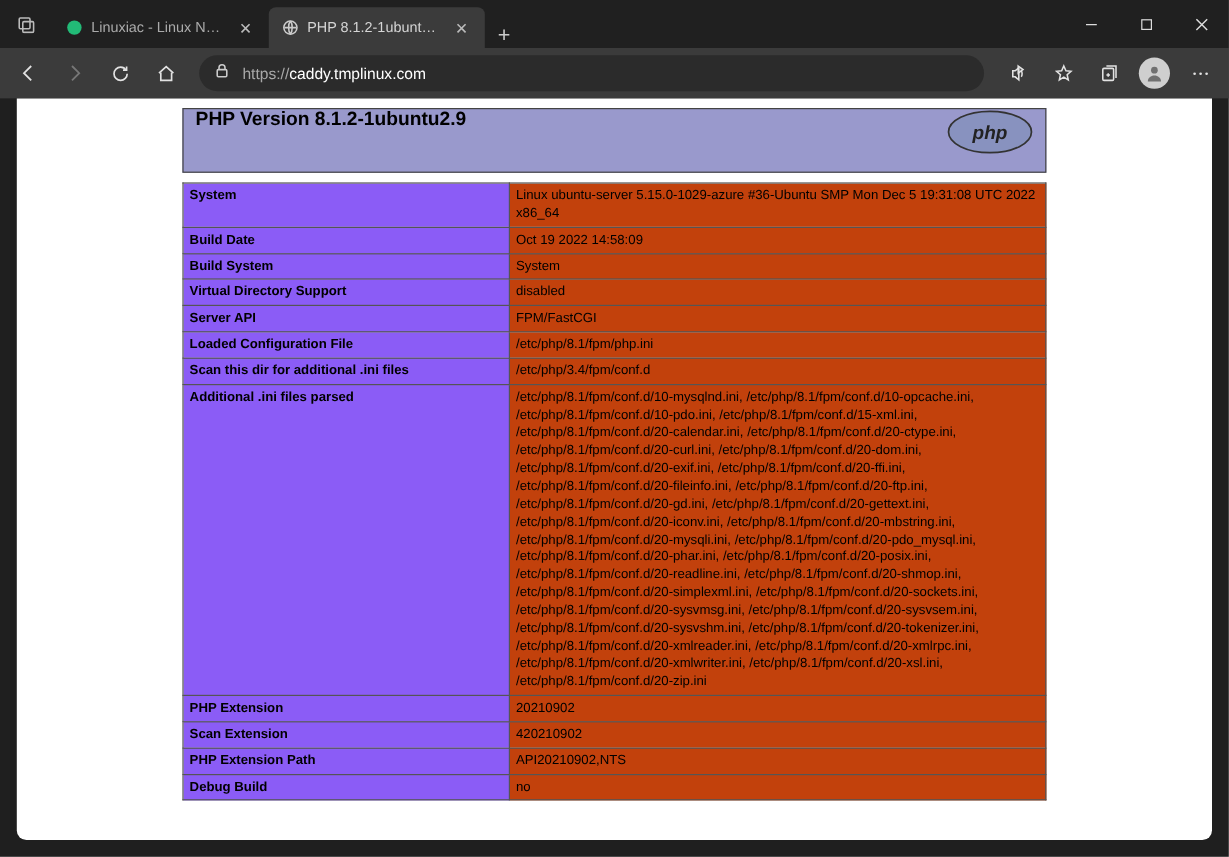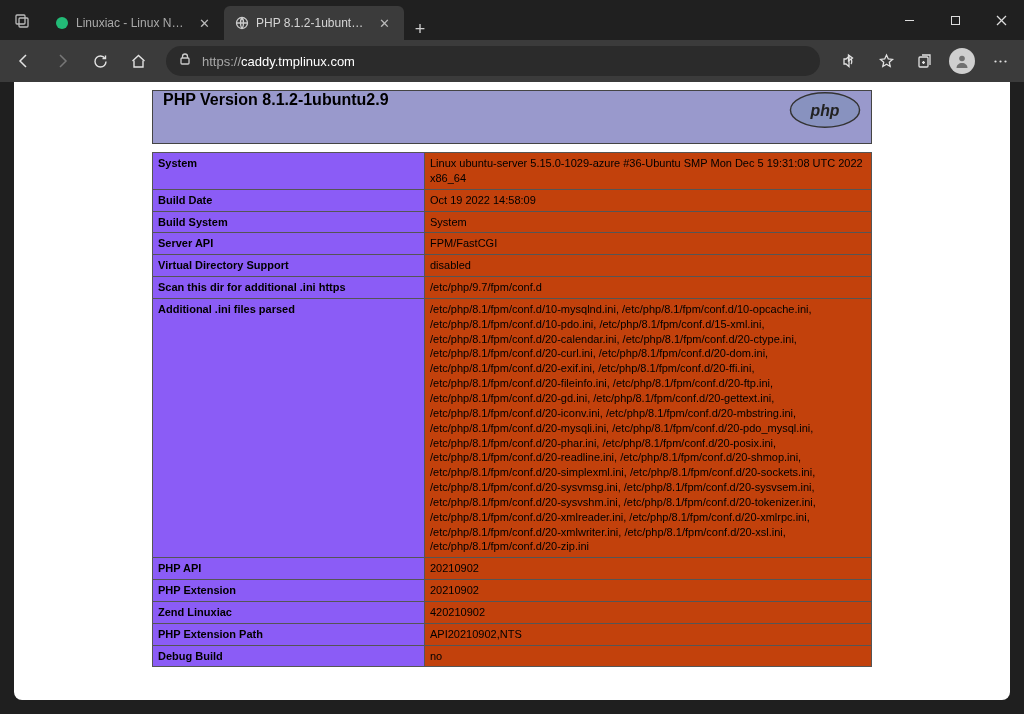--- a/index.html
+++ b/index.html
@@ -318,45 +318,45 @@
           </tr>
           <tr>
             <td class="k">Build Date</td>
             <td class="v">Oct 19 2022 14:58:09</td>
           </tr>
           <tr>
             <td class="k">Build System</td>
             <td class="v">System</td>
           </tr>
           <tr>
+            <td class="k">Virtual Directory Support</td>
+            <td class="v">disabled</td>
+          </tr>
+          <tr>
             <td class="k">Server API</td>
             <td class="v">FPM/FastCGI</td>
           </tr>
           <tr>
-            <td class="k">Virtual Directory Support</td>
-            <td class="v">disabled</td>
-          </tr>
-          <tr>
-            <td class="k">Scan this dir for additional .ini https</td>
-            <td class="v">/etc/php/9.7/fpm/conf.d</td>
+            <td class="k">Loaded Configuration File</td>
+            <td class="v">/etc/php/8.1/fpm/php.ini</td>
+          </tr>
+          <tr>
+            <td class="k">Scan this dir for additional .ini files</td>
+            <td class="v">/etc/php/3.4/fpm/conf.d</td>
           </tr>
           <tr>
             <td class="k">Additional .ini files parsed</td>
             <td class="v">/etc/php/8.1/fpm/conf.d/10-mysqlnd.ini, /etc/php/8.1/fpm/conf.d/10-opcache.ini, /etc/php/8.1/fpm/conf.d/10-pdo.ini, /etc/php/8.1/fpm/conf.d/15-xml.ini, /etc/php/8.1/fpm/conf.d/20-calendar.ini, /etc/php/8.1/fpm/conf.d/20-ctype.ini, /etc/php/8.1/fpm/conf.d/20-curl.ini, /etc/php/8.1/fpm/conf.d/20-dom.ini, /etc/php/8.1/fpm/conf.d/20-exif.ini, /etc/php/8.1/fpm/conf.d/20-ffi.ini, /etc/php/8.1/fpm/conf.d/20-fileinfo.ini, /etc/php/8.1/fpm/conf.d/20-ftp.ini, /etc/php/8.1/fpm/conf.d/20-gd.ini, /etc/php/8.1/fpm/conf.d/20-gettext.ini, /etc/php/8.1/fpm/conf.d/20-iconv.ini, /etc/php/8.1/fpm/conf.d/20-mbstring.ini, /etc/php/8.1/fpm/conf.d/20-mysqli.ini, /etc/php/8.1/fpm/conf.d/20-pdo_mysql.ini, /etc/php/8.1/fpm/conf.d/20-phar.ini, /etc/php/8.1/fpm/conf.d/20-posix.ini, /etc/php/8.1/fpm/conf.d/20-readline.ini, /etc/php/8.1/fpm/conf.d/20-shmop.ini, /etc/php/8.1/fpm/conf.d/20-simplexml.ini, /etc/php/8.1/fpm/conf.d/20-sockets.ini, /etc/php/8.1/fpm/conf.d/20-sysvmsg.ini, /etc/php/8.1/fpm/conf.d/20-sysvsem.ini, /etc/php/8.1/fpm/conf.d/20-sysvshm.ini, /etc/php/8.1/fpm/conf.d/20-tokenizer.ini, /etc/php/8.1/fpm/conf.d/20-xmlreader.ini, /etc/php/8.1/fpm/conf.d/20-xmlrpc.ini, /etc/php/8.1/fpm/conf.d/20-xmlwriter.ini, /etc/php/8.1/fpm/conf.d/20-xsl.ini, /etc/php/8.1/fpm/conf.d/20-zip.ini</td>
           </tr>
           <tr>
-            <td class="k">PHP API</td>
-            <td class="v">20210902</td>
-          </tr>
-          <tr>
             <td class="k">PHP Extension</td>
             <td class="v">20210902</td>
           </tr>
           <tr>
-            <td class="k">Zend Linuxiac</td>
+            <td class="k">Scan Extension</td>
             <td class="v">420210902</td>
           </tr>
           <tr>
             <td class="k">PHP Extension Path</td>
             <td class="v">API20210902,NTS</td>
           </tr>
           <tr>
             <td class="k">Debug Build</td>
             <td class="v">no</td>
           </tr>

